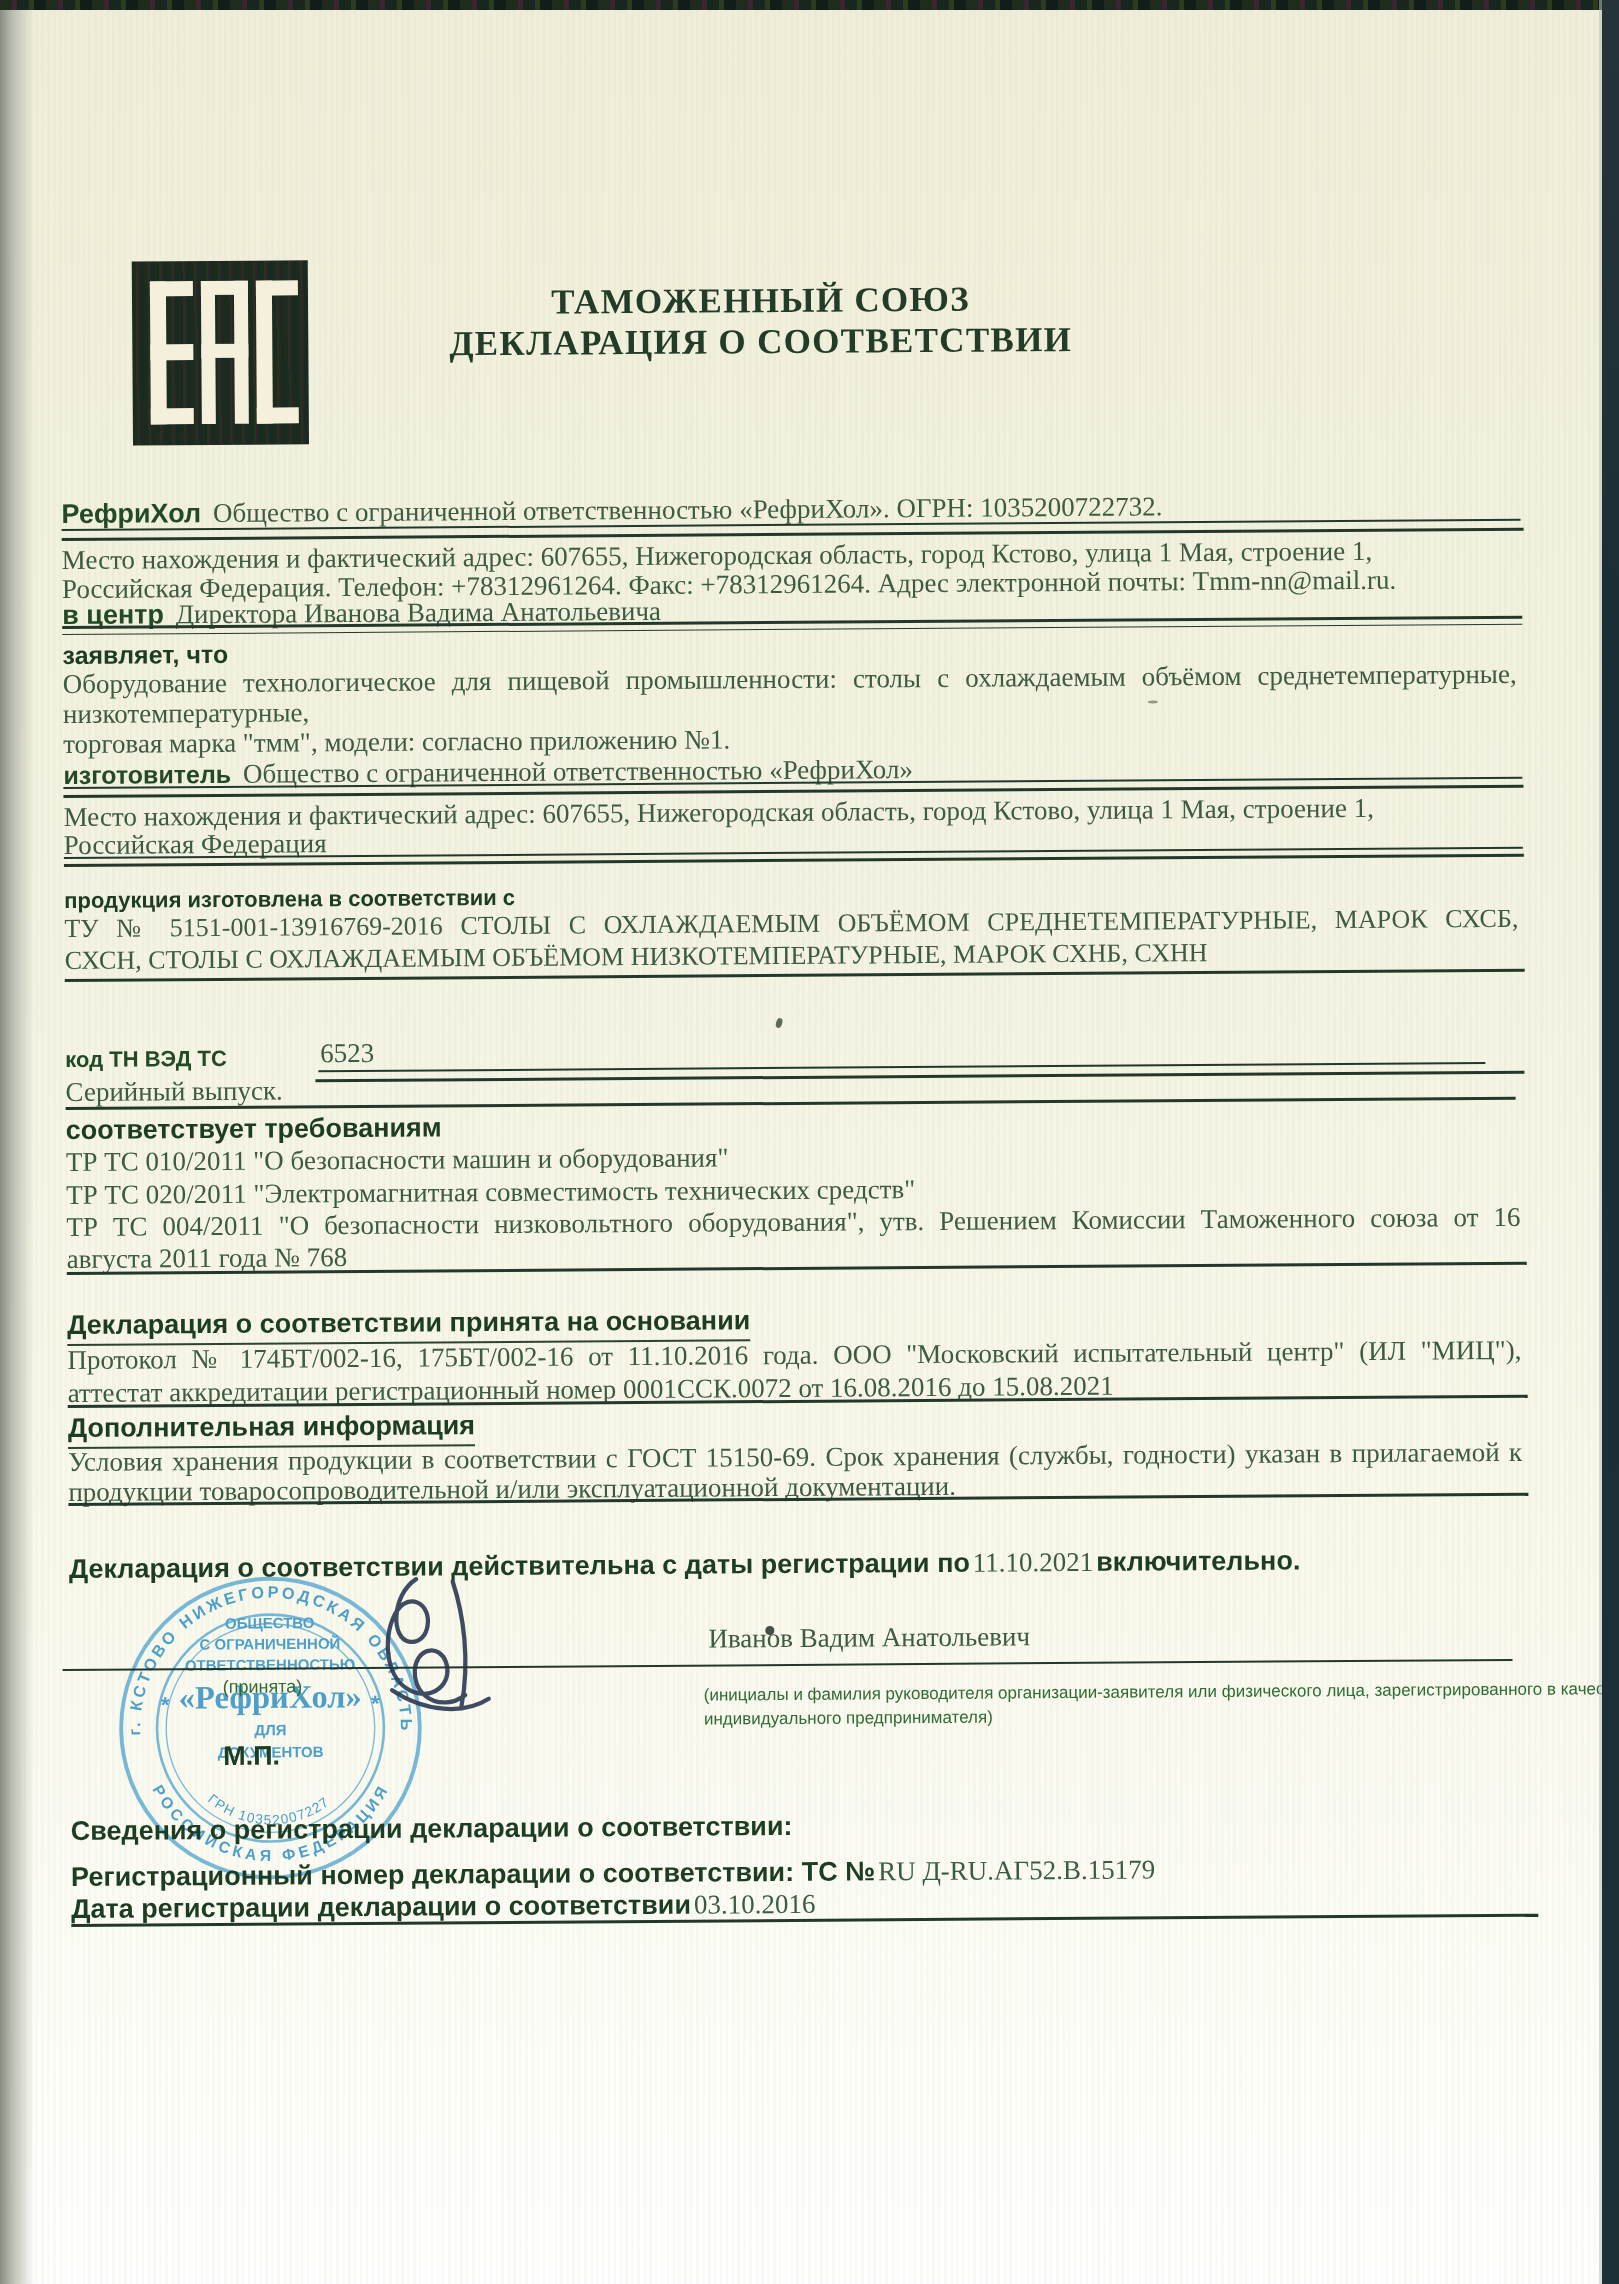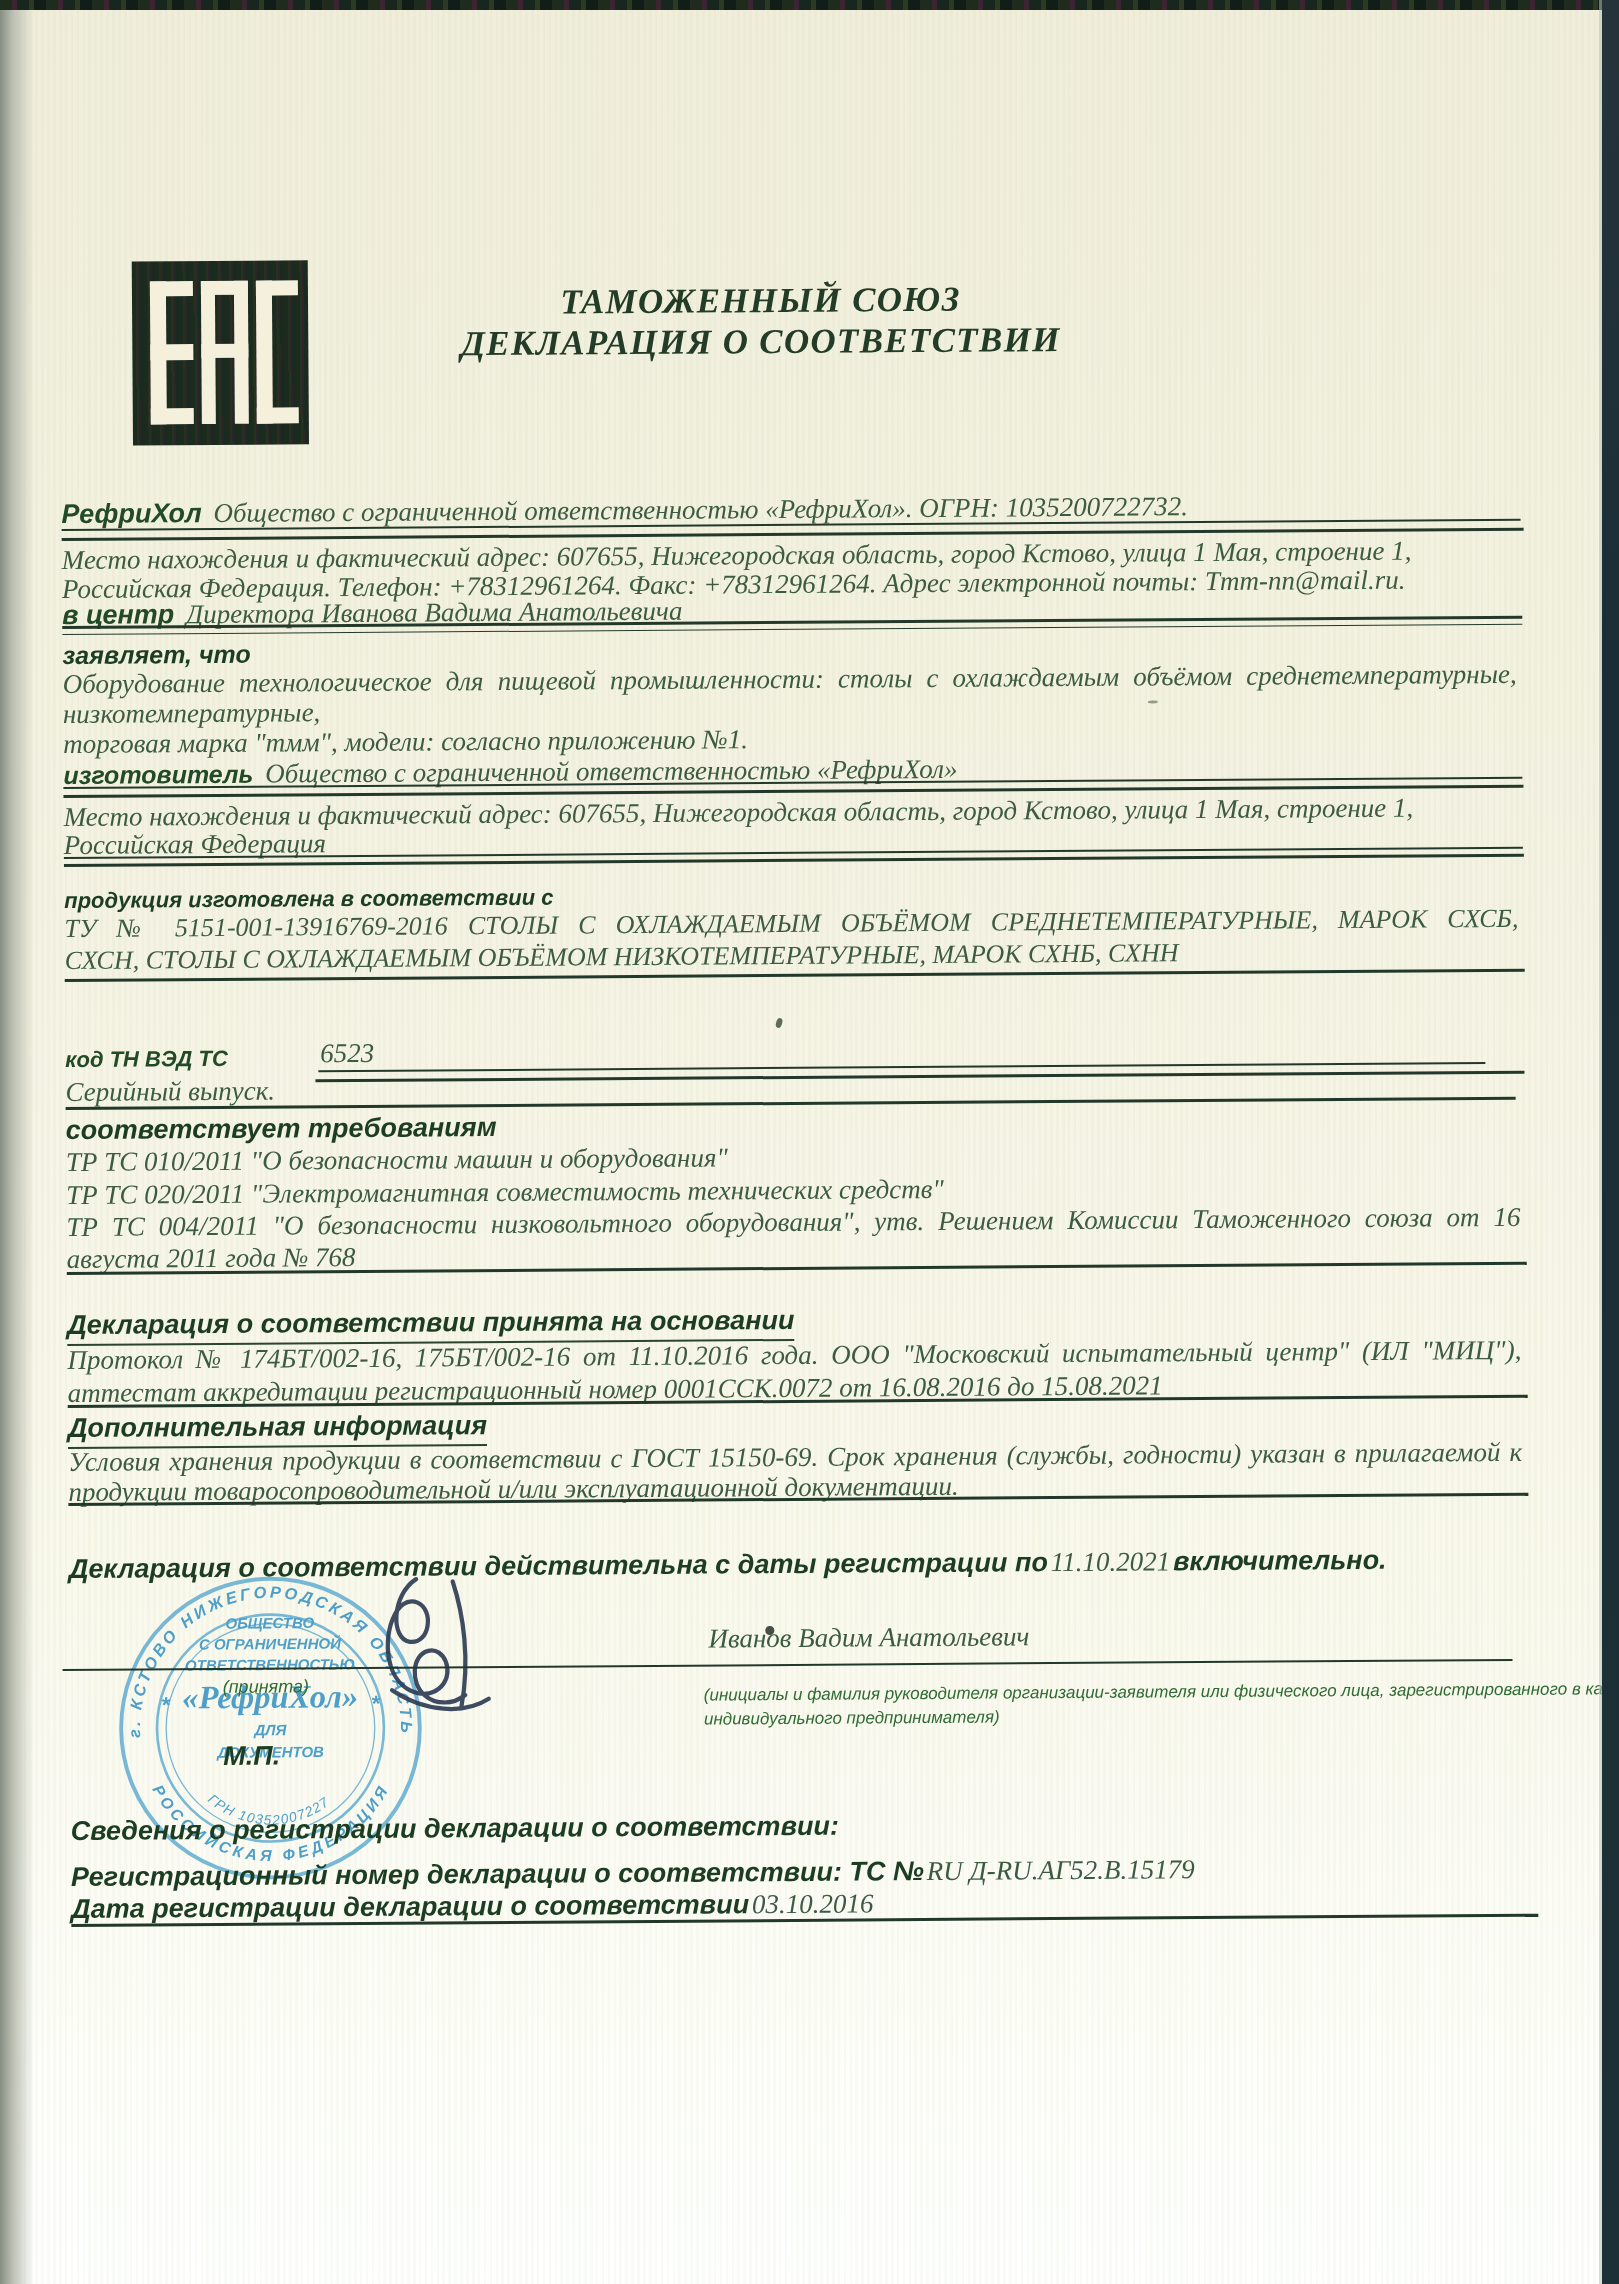--- a/index.html
+++ b/index.html
@@ -1,18 +1,18 @@
 <!DOCTYPE html>
 <html style="font-size:10.4px"><head>
 <meta charset="utf-8">
 <style>
   html,body{margin:0;padding:0;background:#ffffff;}
   #page{position:relative;width:1619px;height:2284px;overflow:hidden;
         background:linear-gradient(180deg,#f0eeda 0%,#f4f2e2 38%,#f9f8ec 68%,#fdfdf8 88%,#ffffff 100%);
-        font-family:"Liberation Sans",sans-serif;font-style:italic;}
+        font-family:"Liberation Sans",sans-serif;}
   .texture{position:absolute;inset:0;pointer-events:none;
         background:repeating-linear-gradient(90deg,rgba(150,175,110,0.05) 0 2.6px,rgba(0,0,0,0) 2.6px 5.9px);}
   .edge-top{position:absolute;left:0;top:0;width:1619px;height:9.8px;
         background:repeating-linear-gradient(90deg,#1e2b1d 0 11.7px,#3c2433 11.7px 17px,#17261e 17px 29px,#2c3a21 29px 34px,#101d18 34px 46px);}
   .edge-right{position:absolute;right:0;top:0;width:17px;height:2284px;
         background:linear-gradient(180deg,#26343a 0%,#1b2e35 30%,#1d3036 100%);}
   .edge-right-sliver{position:absolute;right:17px;top:0;width:3.3px;height:2284px;background:rgba(185,196,187,.55);}
   .edge-left{position:absolute;left:0;top:0;width:34px;height:2284px;
         background:linear-gradient(90deg,#878d82 0%,#b9bdb0 35%,rgba(250,248,232,0) 100%);}
   #doc{position:absolute;inset:0;transform:rotate(-0.4deg);transform-origin:62px 587px;}

